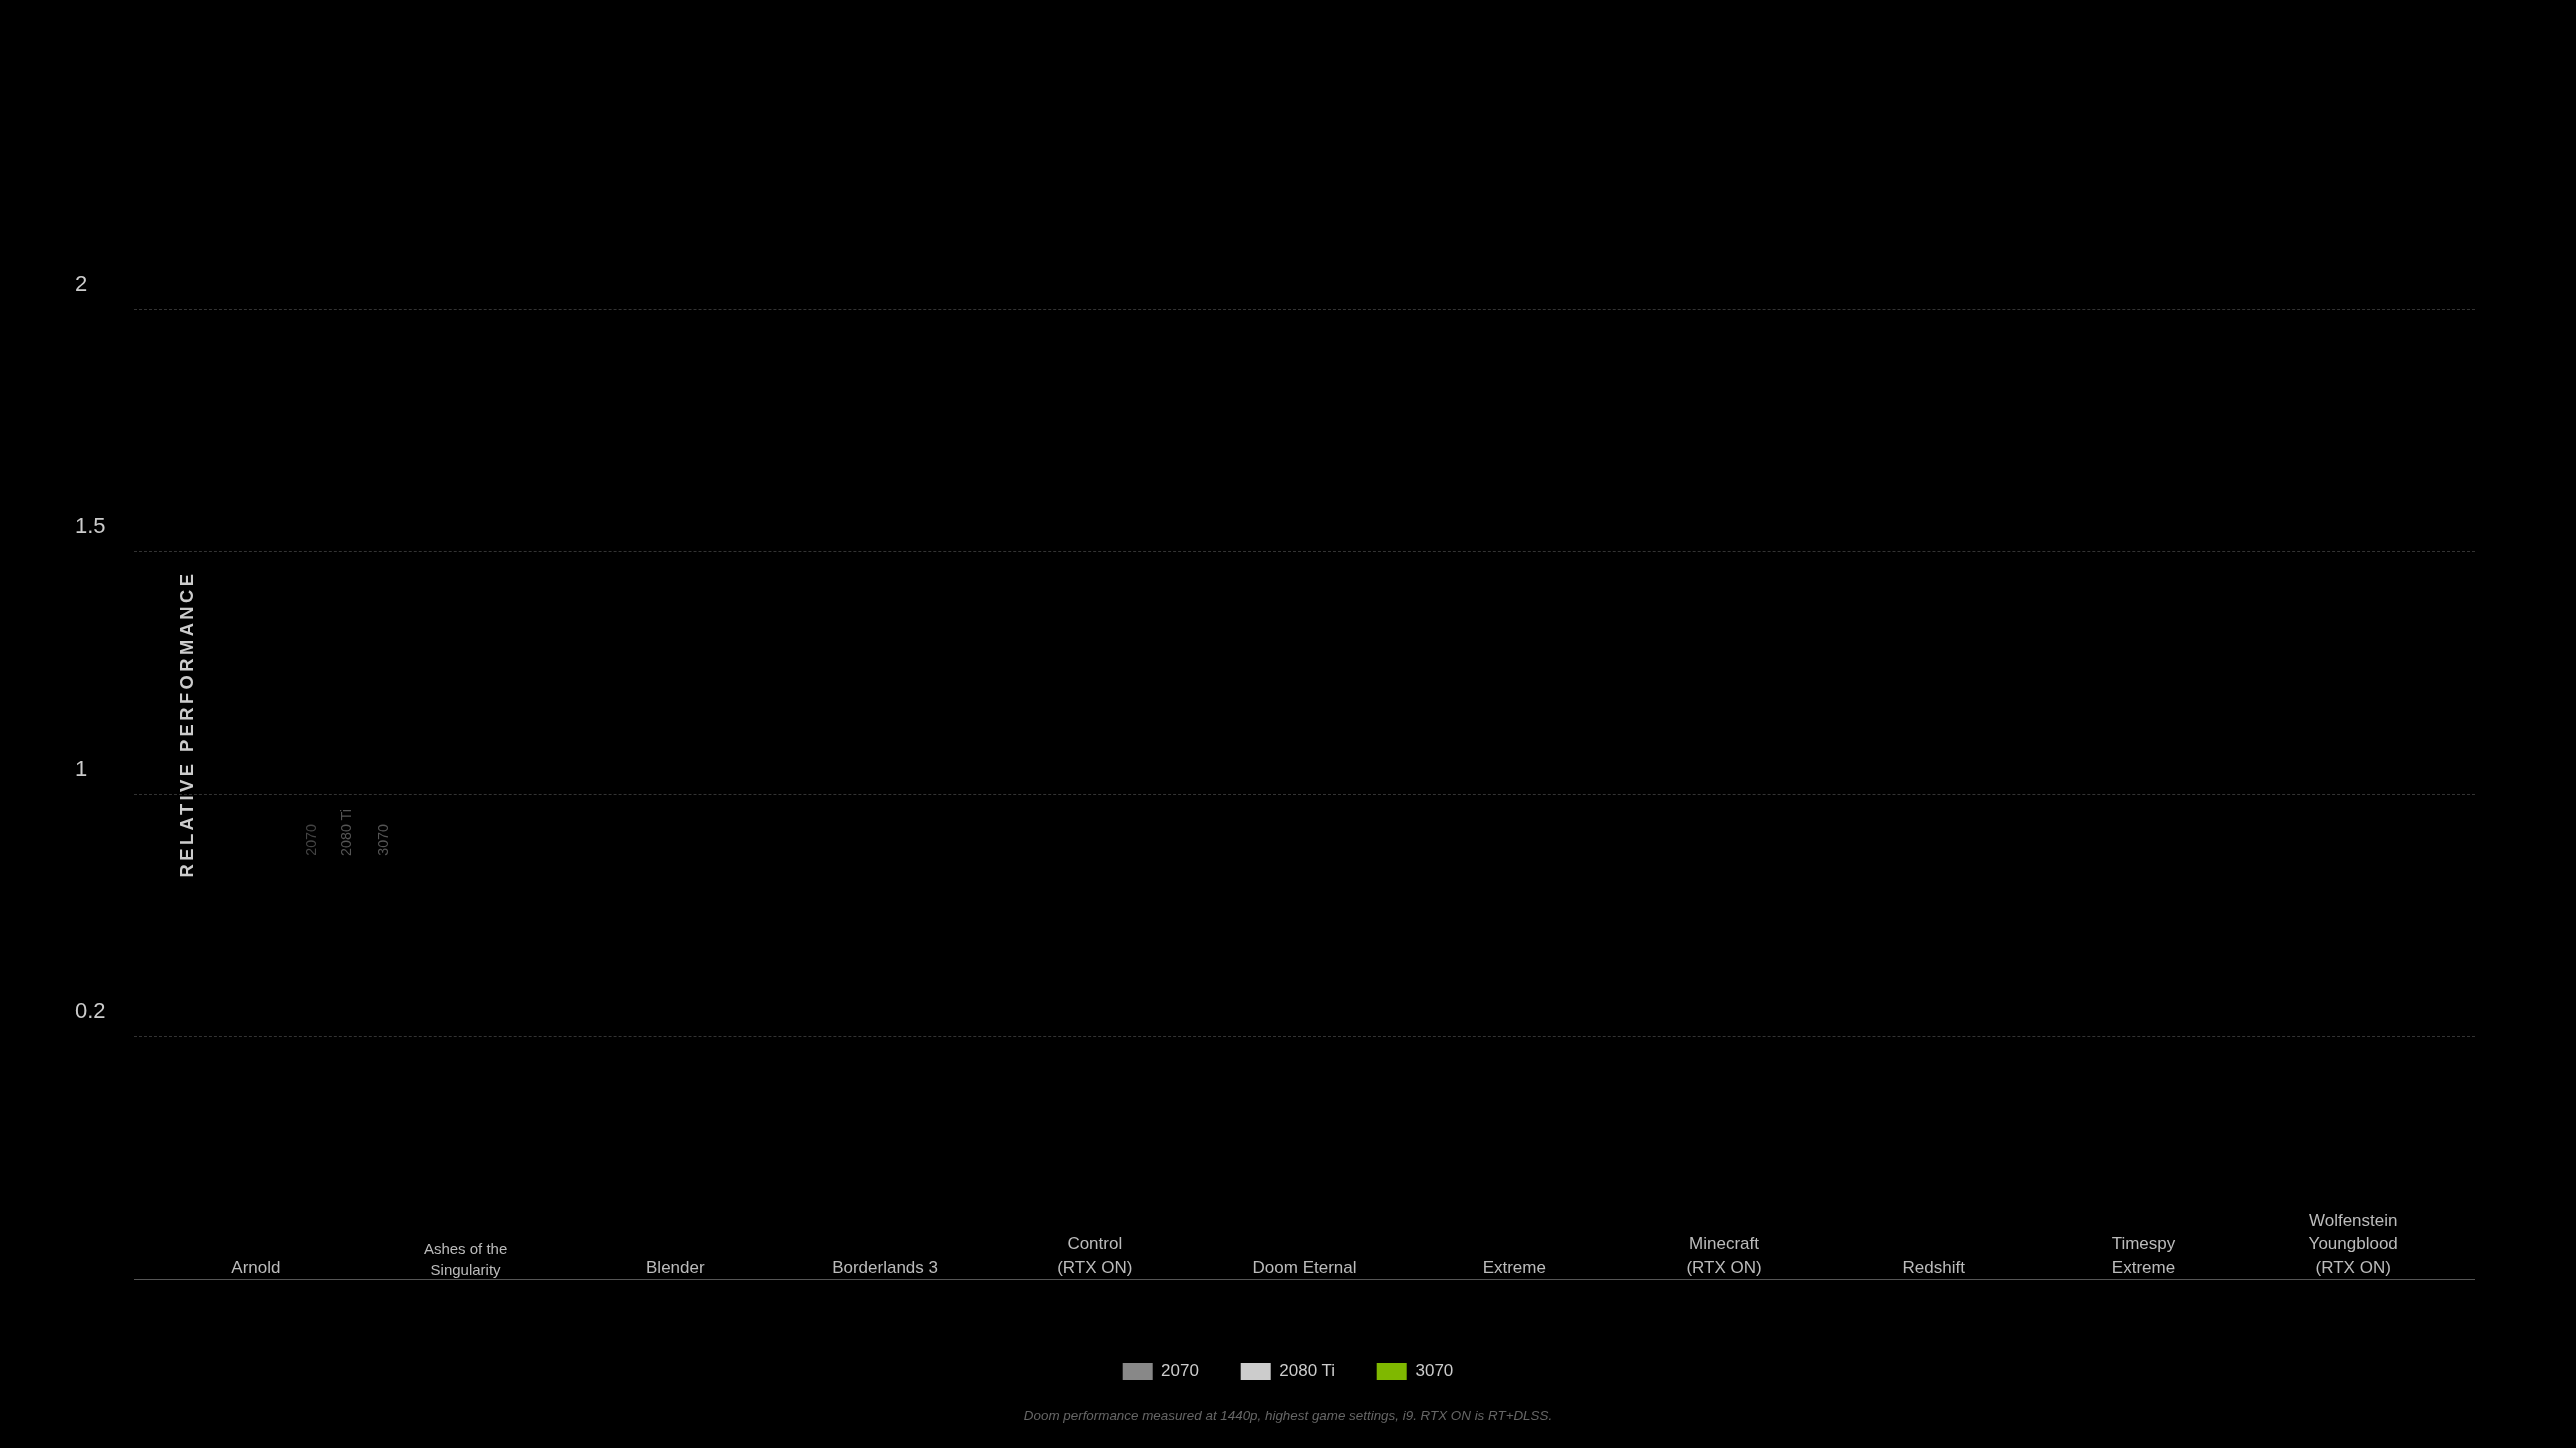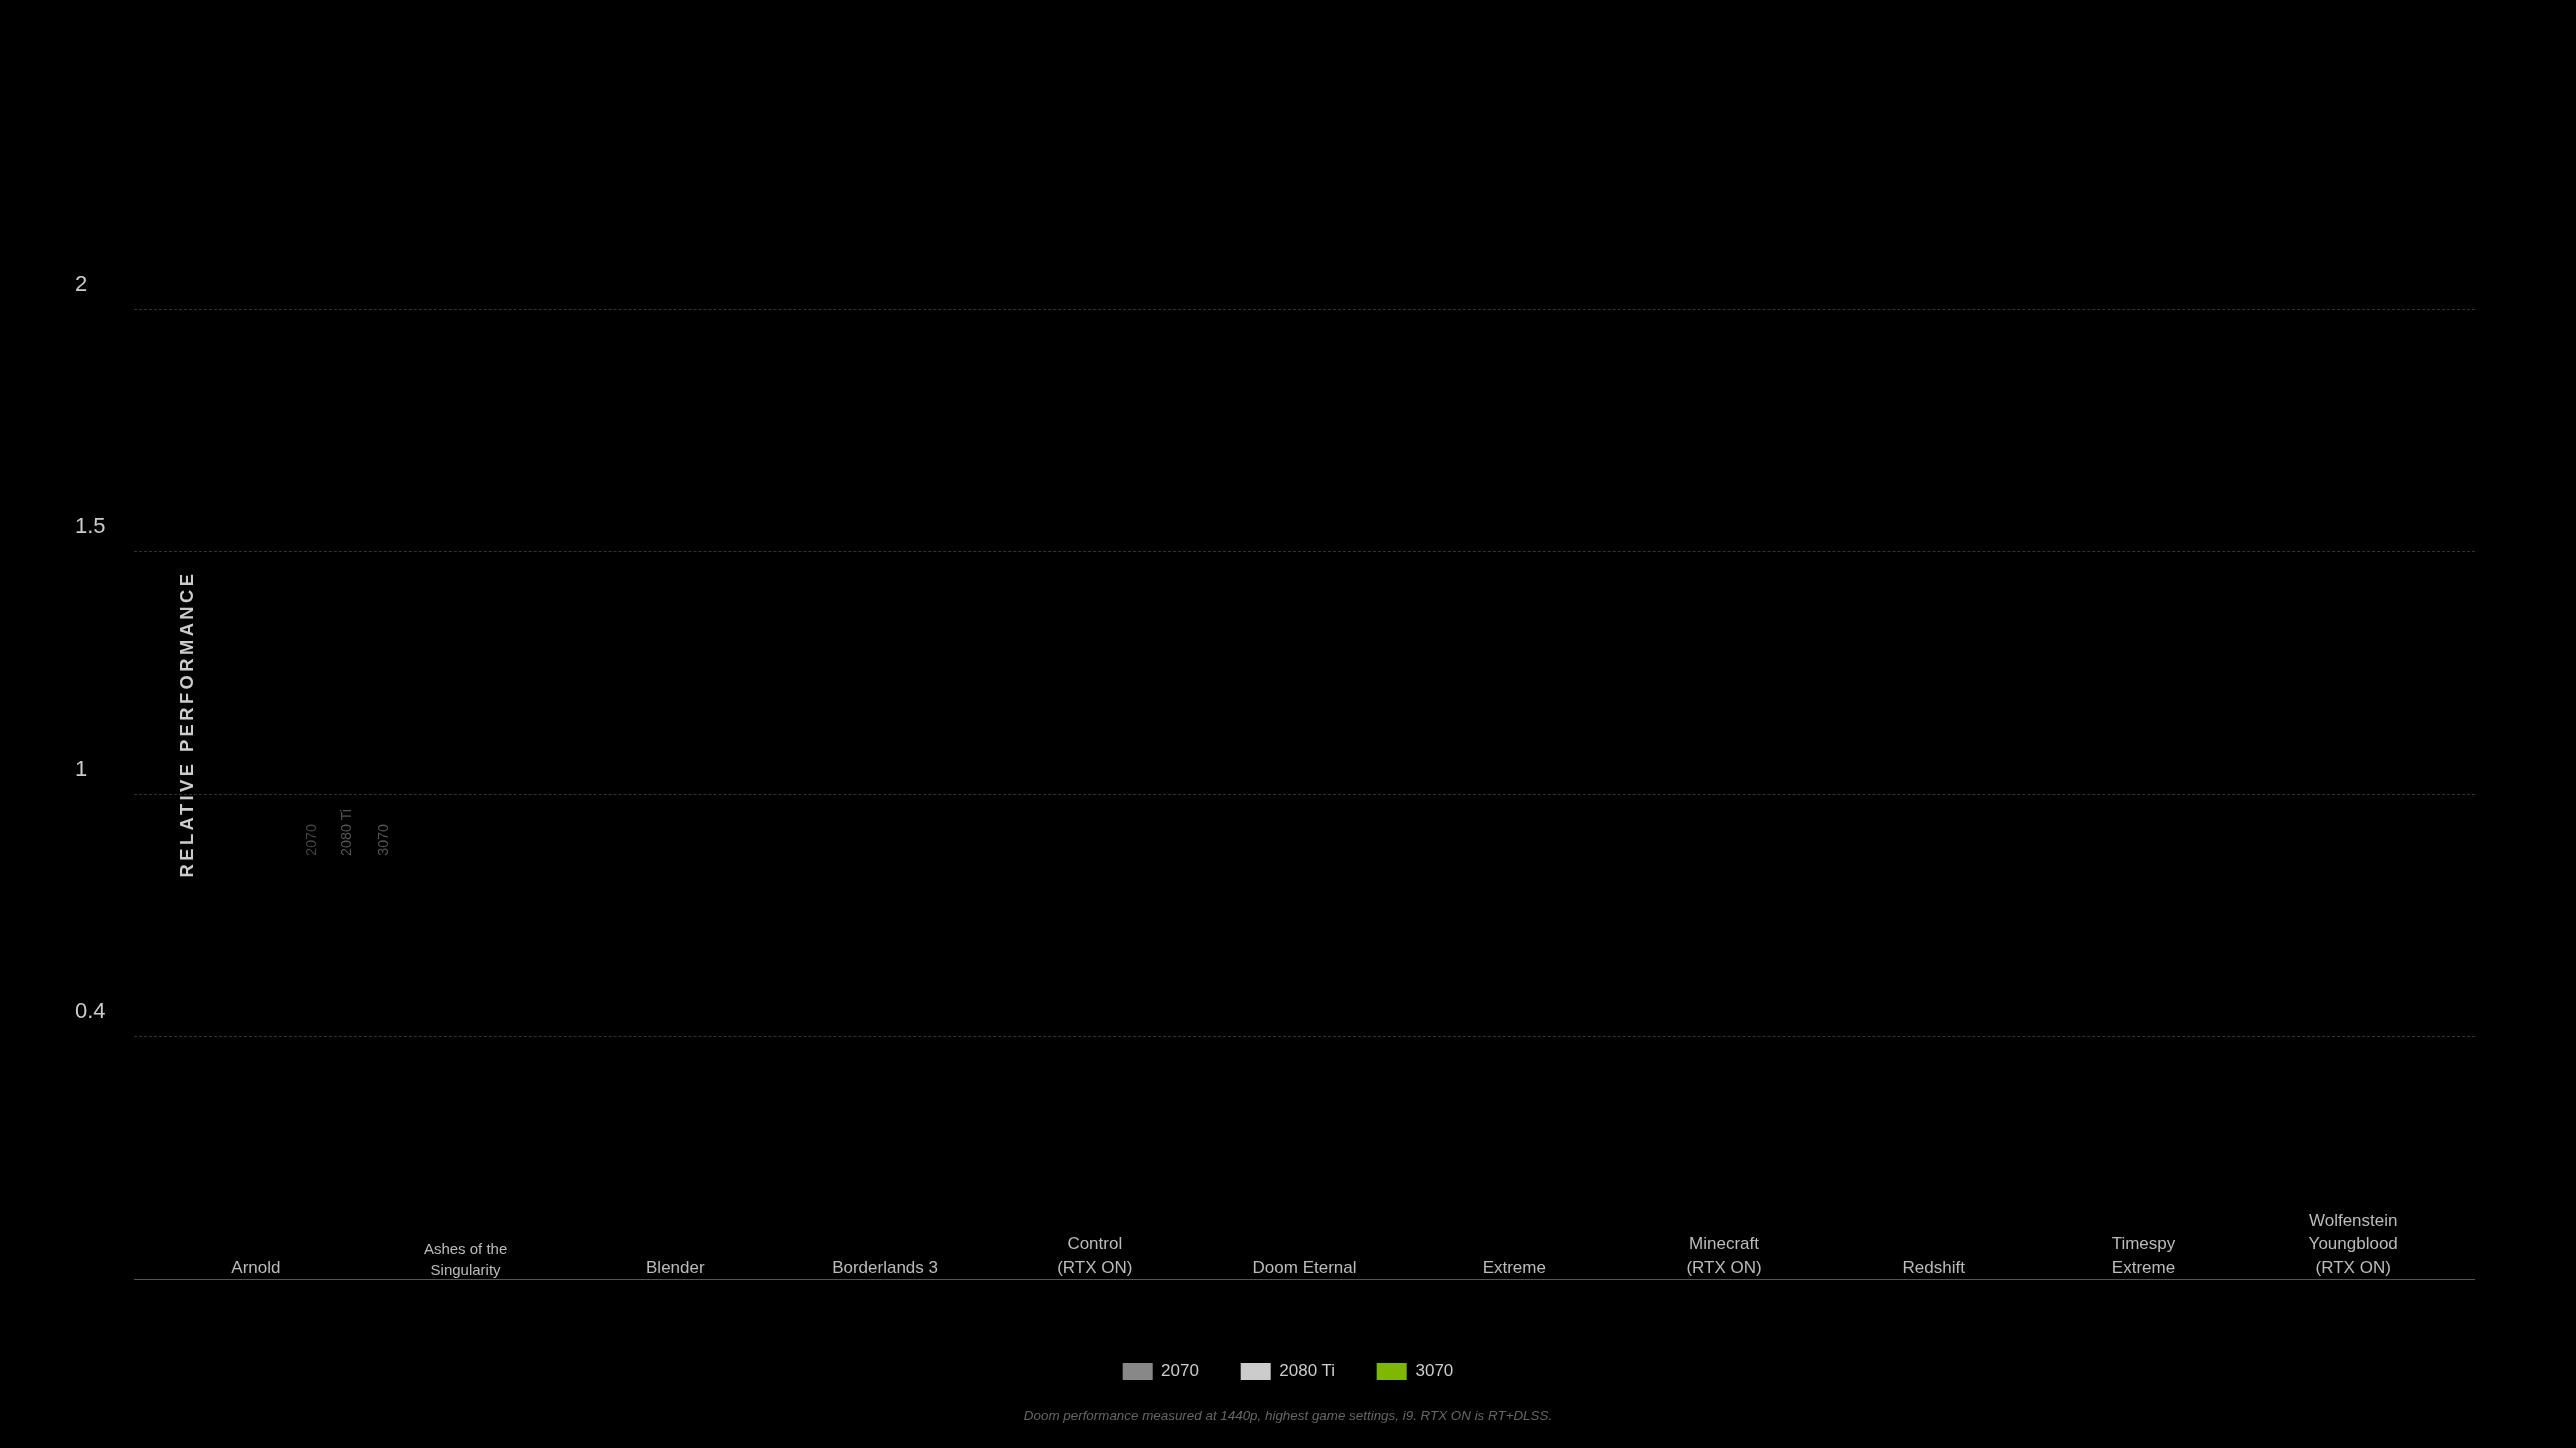--- a/index.html
+++ b/index.html
@@ -103,21 +103,21 @@
 
 <div class="chart-container">
 
   <div class="y-axis-label">RELATIVE PERFORMANCE</div>
 
   <div class="chart-area" id="chart-area">
 
     <div class="grid-lines" id="grid-lines">
         <div class="grid-line" style="bottom: 0%;"></div>
         <div class="grid-line" style="bottom: 20%;"></div>
-        <div class="grid-label" style="bottom: 20%;">0.4</div>
+        <div class="grid-label" style="bottom: 20%;">0.2</div>
         <div class="grid-line" style="bottom: 40%;"></div>
         <div class="grid-label" style="bottom: 40%;">1</div>
         <div class="grid-line" style="bottom: 60%;"></div>
         <div class="grid-label" style="bottom: 60%;">1.5</div>
         <div class="grid-line" style="bottom: 80%;"></div>
         <div class="grid-label" style="bottom: 80%;">2</div>
       </div>
 
     <div class="bars-area" id="bars-area" style="position: absolute; inset: 0px; display: flex; align-items: flex-end; justify-content: space-around;">
         <div style="display: flex; flex-direction: column; align-items: center; flex: 1 1 0%;">

